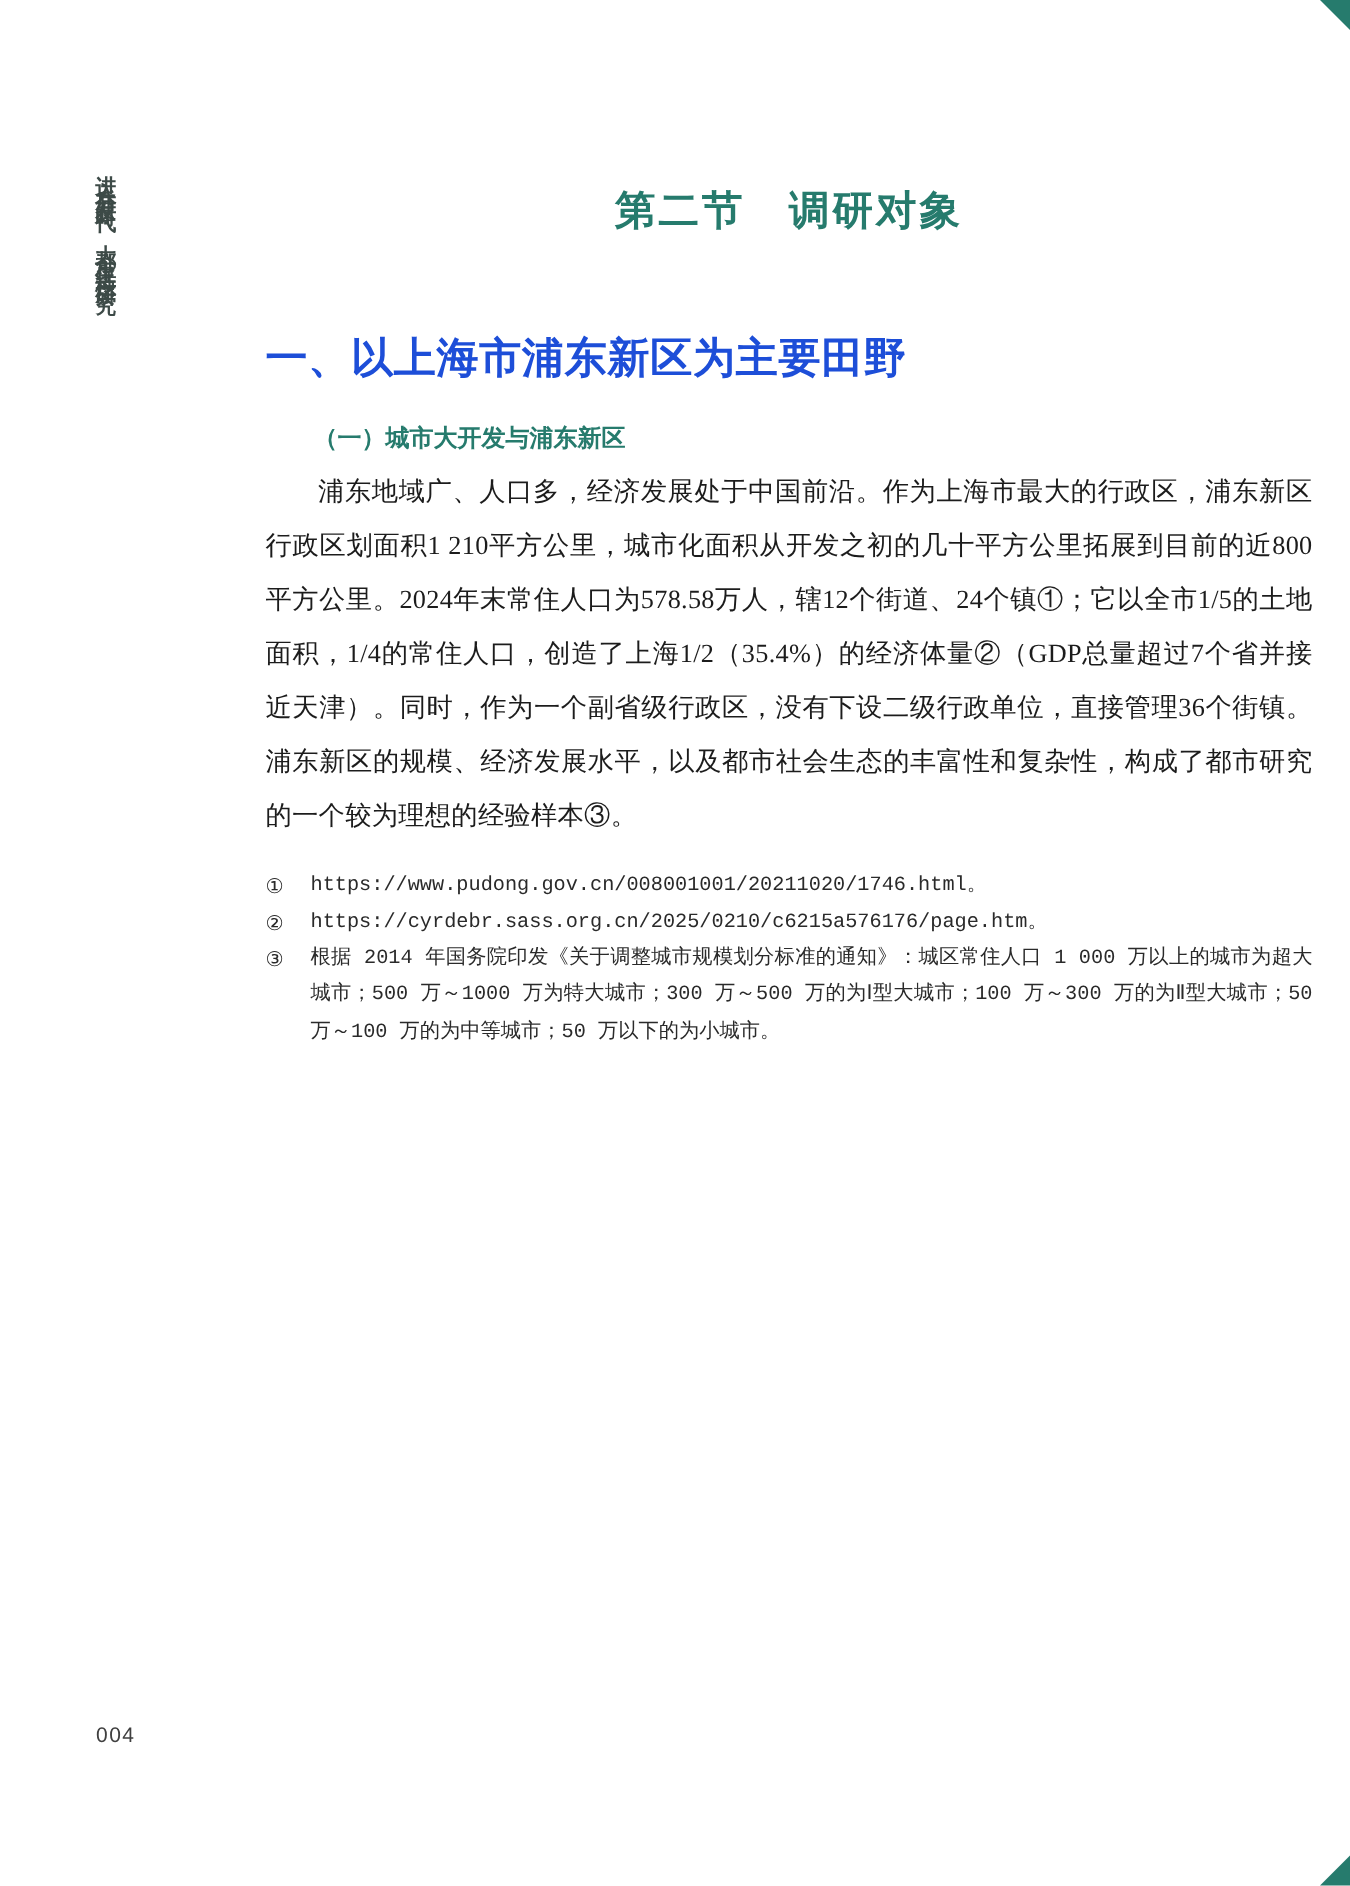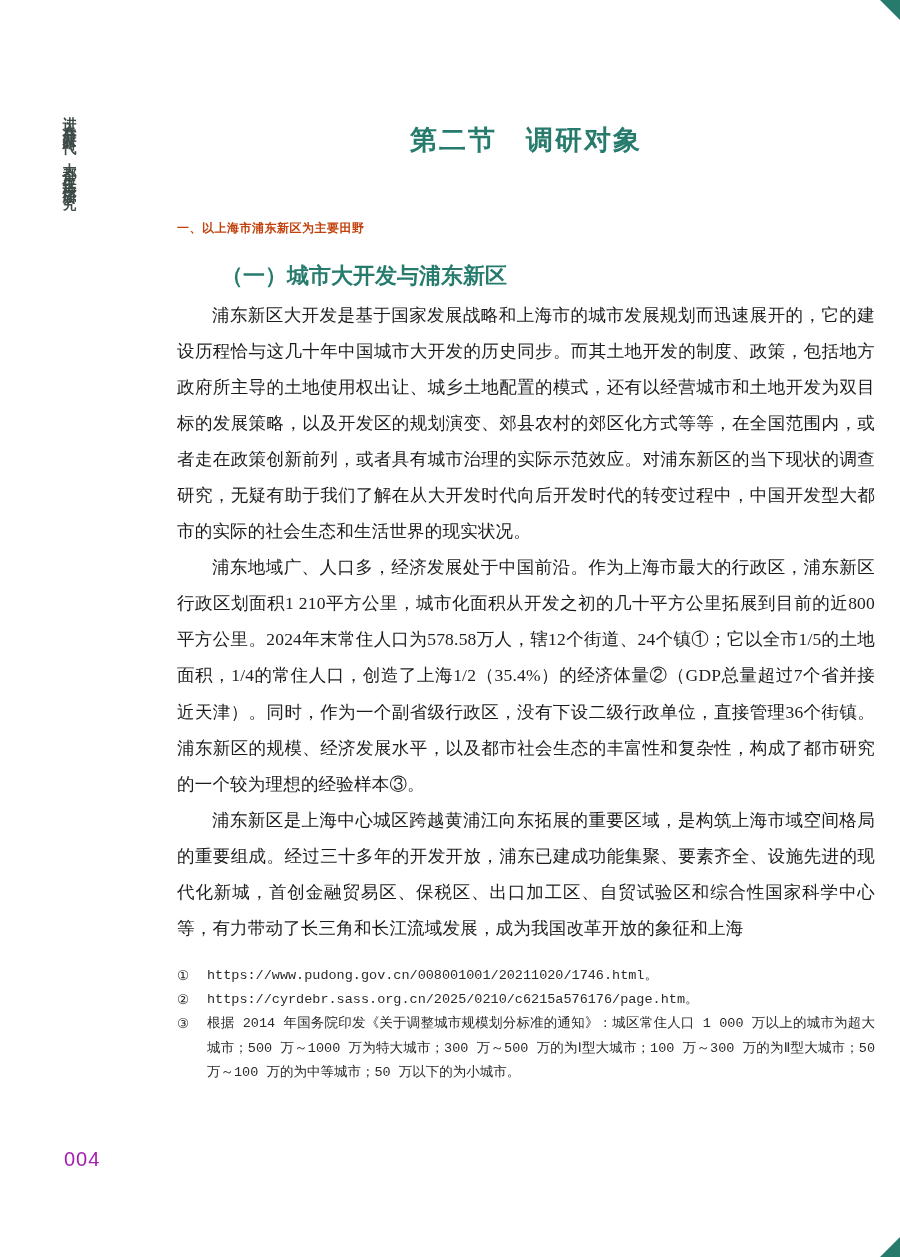--- a/index.html
+++ b/index.html
@@ -37,28 +37,28 @@
     margin-left: 32px;
   }
   .chapter-title {
     text-align: center;
     color: #267b6d;
     font-size: 27px; font-weight: bold;
     letter-spacing: 2px;
     margin: 10px 0 0 0;
   }
   .section-heading {
-    color: #c2410c;
-    font-size: 12px; font-weight: bold;
+    color: #1d4ed8;
+    font-size: 28px; font-weight: bold;
     margin: 62px 0 0 0;
     letter-spacing: 0.5px;
   }
   .sub-heading {
     color: #267b6d;
-    font-size: 22px; font-weight: 600;
+    font-size: 16px; font-weight: 600;
     text-indent: 2em;
     margin: 24px 0 6px 0;
   }
   .para {
     font-size: 17.5px;
     line-height: 2.06;
     text-align: justify;
     text-indent: 2em;
     margin: 0;
     letter-spacing: 0.2px;
@@ -68,21 +68,21 @@
     font-size: 13.5px;
     line-height: 1.8;
     color: #2a2a2a;
   }
   .footnote { display: flex; }
   .fn-marker { flex: 0 0 30px; }
   .fn-text { flex: 1; text-align: justify; font-family: Liberation Mono, monospace; }
 
   .page-number {
     position: absolute; left: 64px; top: 1148px;
-    font-size: 20px; color: #a21caf; letter-spacing: 1px;
+    font-size: 14px; color: #404040; letter-spacing: 1px;
     font-family: "Liberation Sans", sans-serif;
   }
 </style>
 </head>
 <body>
 
 <div class="page">
 
   <div class="corner-tr"></div>
   <div class="corner-br"></div>
@@ -90,25 +90,23 @@
   <div class="side-title">进入后开发时代：大都市生活秩序研究</div>
 
   <div class="main">
 
     <h1 class="chapter-title">第二节　调研对象</h1>
 
     <h2 class="section-heading">一、以上海市浦东新区为主要田野</h2>
 
     <h3 class="sub-heading">（一）城市大开发与浦东新区</h3>
 
-    <p class="para">浦东新区大开发是基于国家发展战略和上海市的城市发展规划而迅速展开的，它的建设历程恰与这几十年中国城市大开发的历史同步。而其土地开发的制度、政策，包括地方政府所主导的土地使用权出让、城乡土地配置的模式，还有以经营城市和土地开发为双目标的发展策略，以及开发区的规划演变、郊县农村的郊区化方式等等，在全国范围内，或者走在政策创新前列，或者具有城市治理的实际示范效应。对浦东新区的当下现状的调查研究，无疑有助于我们了解在从大开发时代向后开发时代的转变过程中，中国开发型大都市的实际的社会生态和生活世界的现实状况。</p>
     <p class="para">浦东地域广、人口多，经济发展处于中国前沿。作为上海市最大的行政区，浦东新区行政区划面积1 210平方公里，城市化面积从开发之初的几十平方公里拓展到目前的近800平方公里。2024年末常住人口为578.58万人，辖12个街道、24个镇①；它以全市1/5的土地面积，1/4的常住人口，创造了上海1/2（35.4%）的经济体量②（GDP总量超过7个省并接近天津）。同时，作为一个副省级行政区，没有下设二级行政单位，直接管理36个街镇。浦东新区的规模、经济发展水平，以及都市社会生态的丰富性和复杂性，构成了都市研究的一个较为理想的经验样本③。</p>
 
 
-    <p class="para">浦东新区是上海中心城区跨越黄浦江向东拓展的重要区域，是构筑上海市域空间格局的重要组成。经过三十多年的开发开放，浦东已建成功能集聚、要素齐全、设施先进的现代化新城，首创金融贸易区、保税区、出口加工区、自贸试验区和综合性国家科学中心等，有力带动了长三角和长江流域发展，成为我国改革开放的象征和上海</p>
 
     <div class="footnotes">
       <div class="footnote">
         <span class="fn-marker">①</span>
         <span class="fn-text">https://www.pudong.gov.cn/008001001/20211020/1746.html。</span>
       </div>
       <div class="footnote">
         <span class="fn-marker">②</span>
         <span class="fn-text">https://cyrdebr.sass.org.cn/2025/0210/c6215a576176/page.htm。</span>
       </div>

